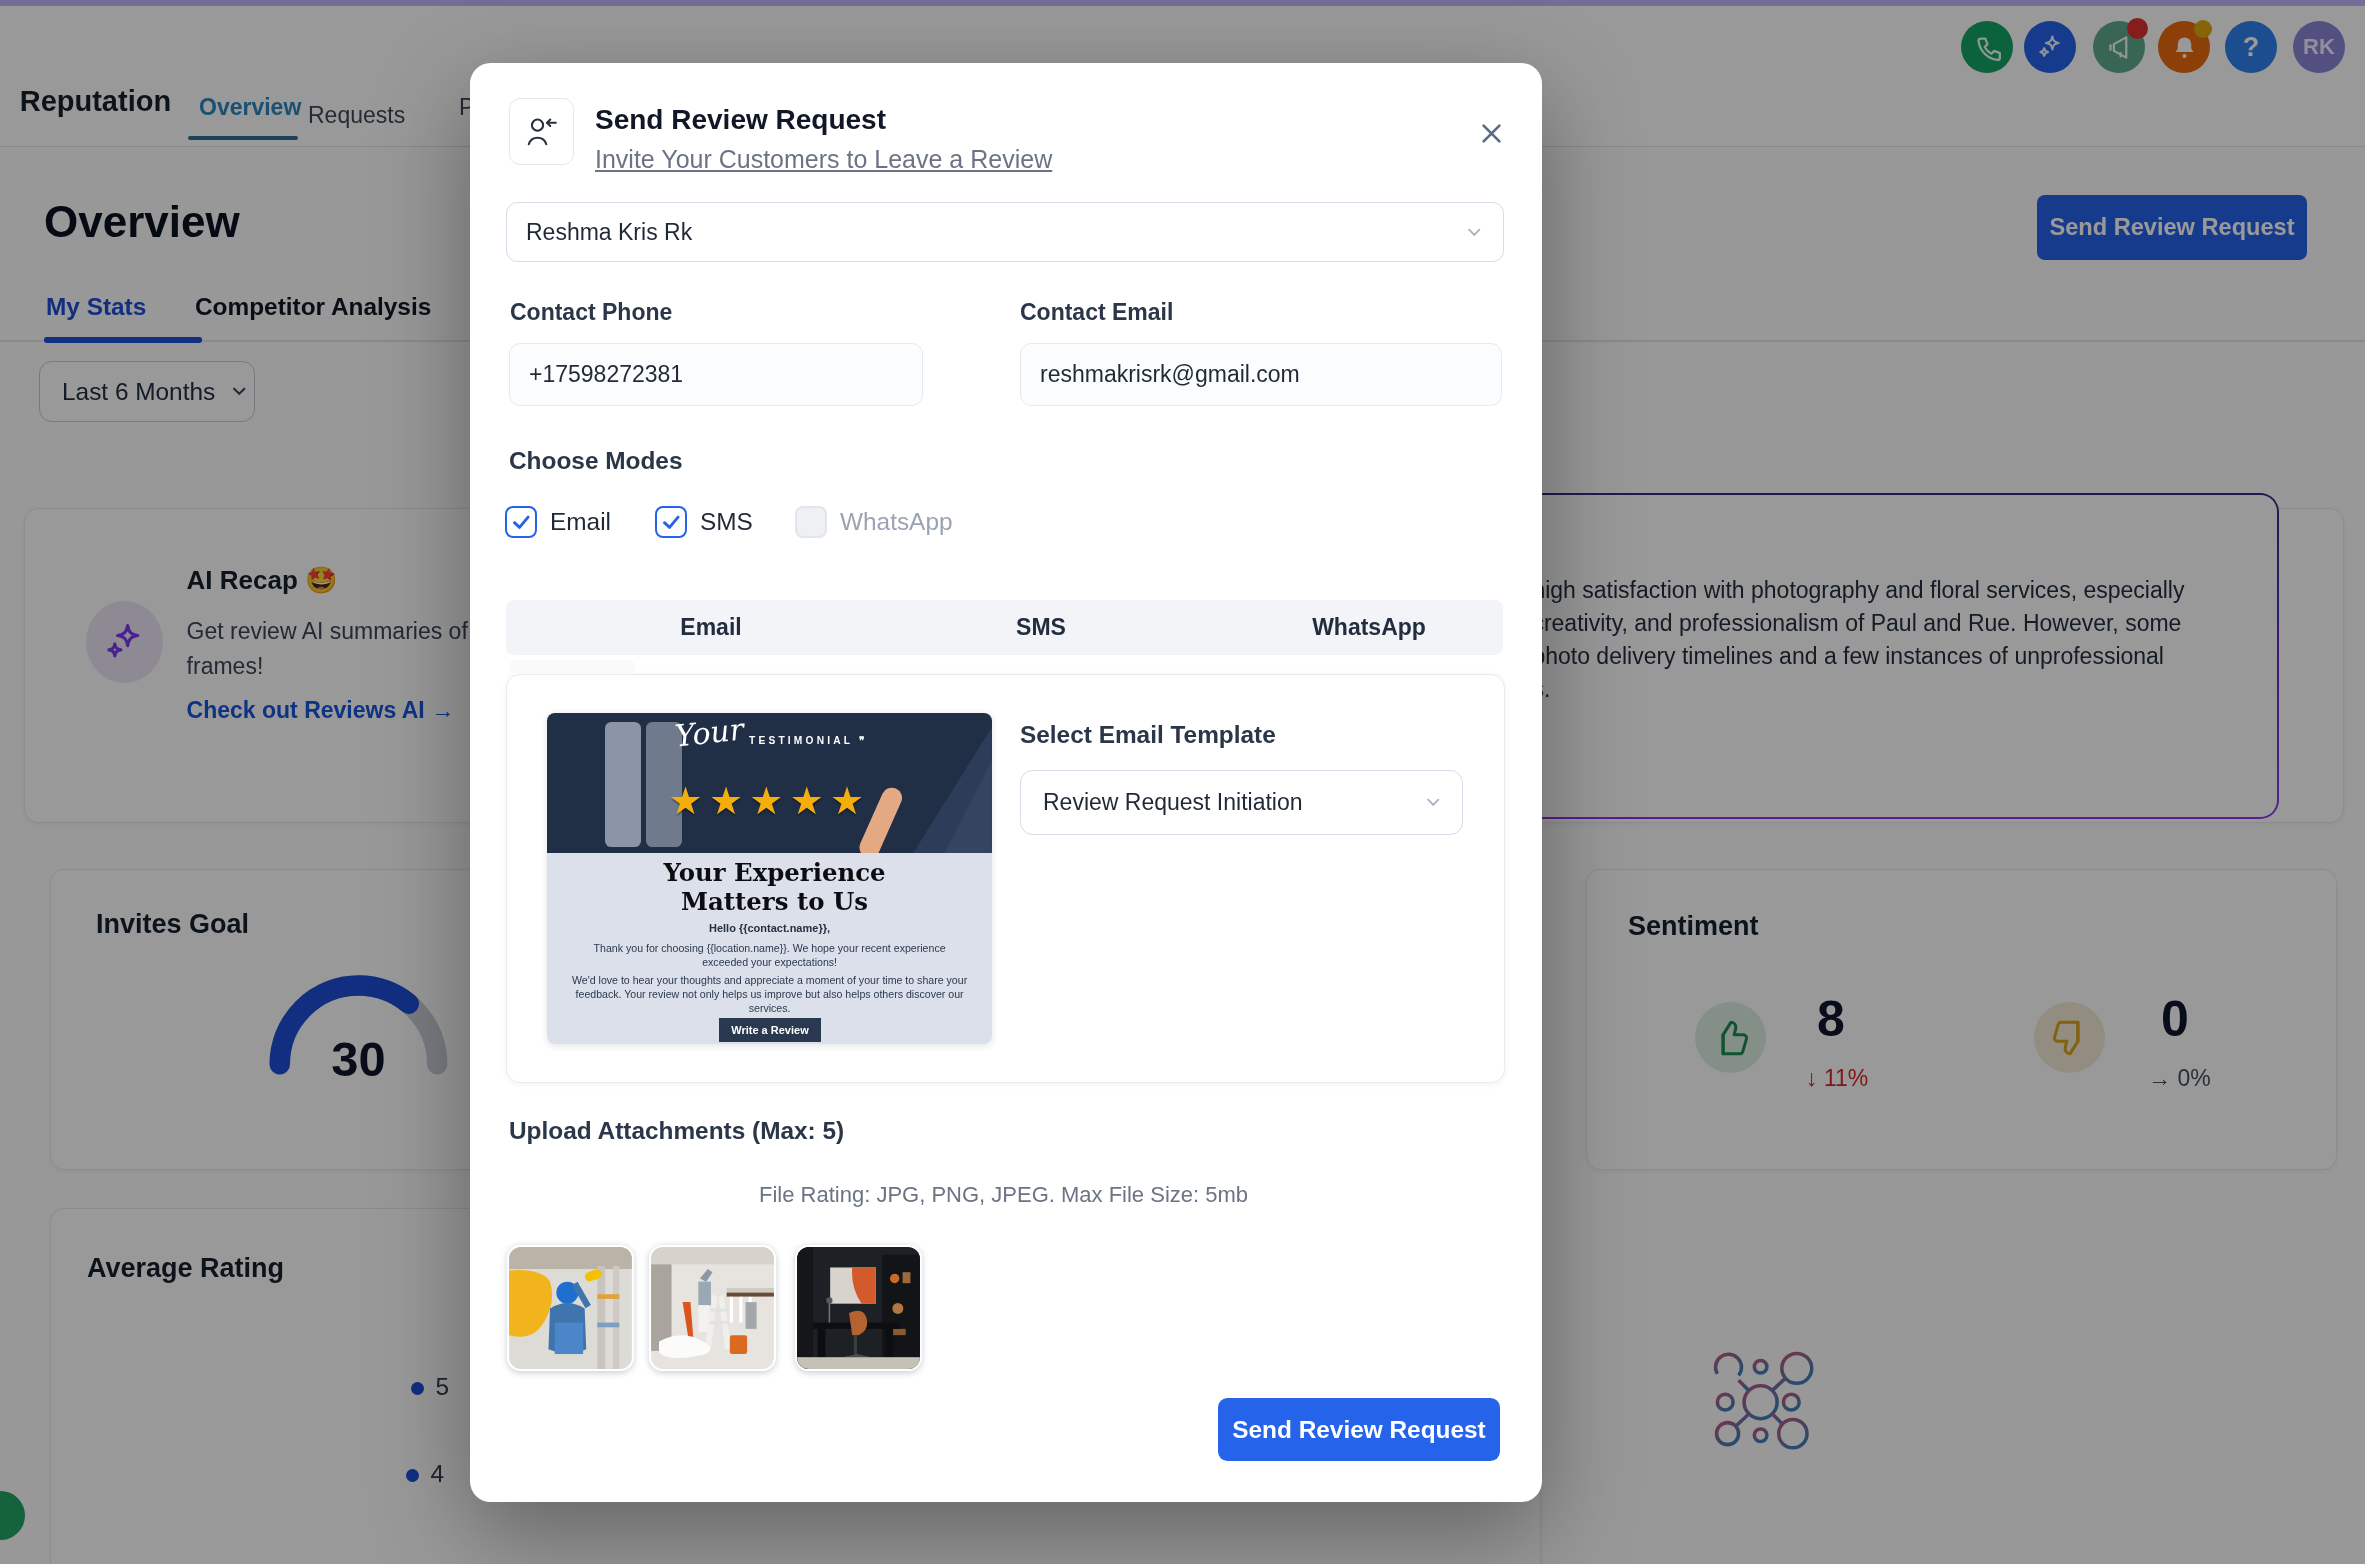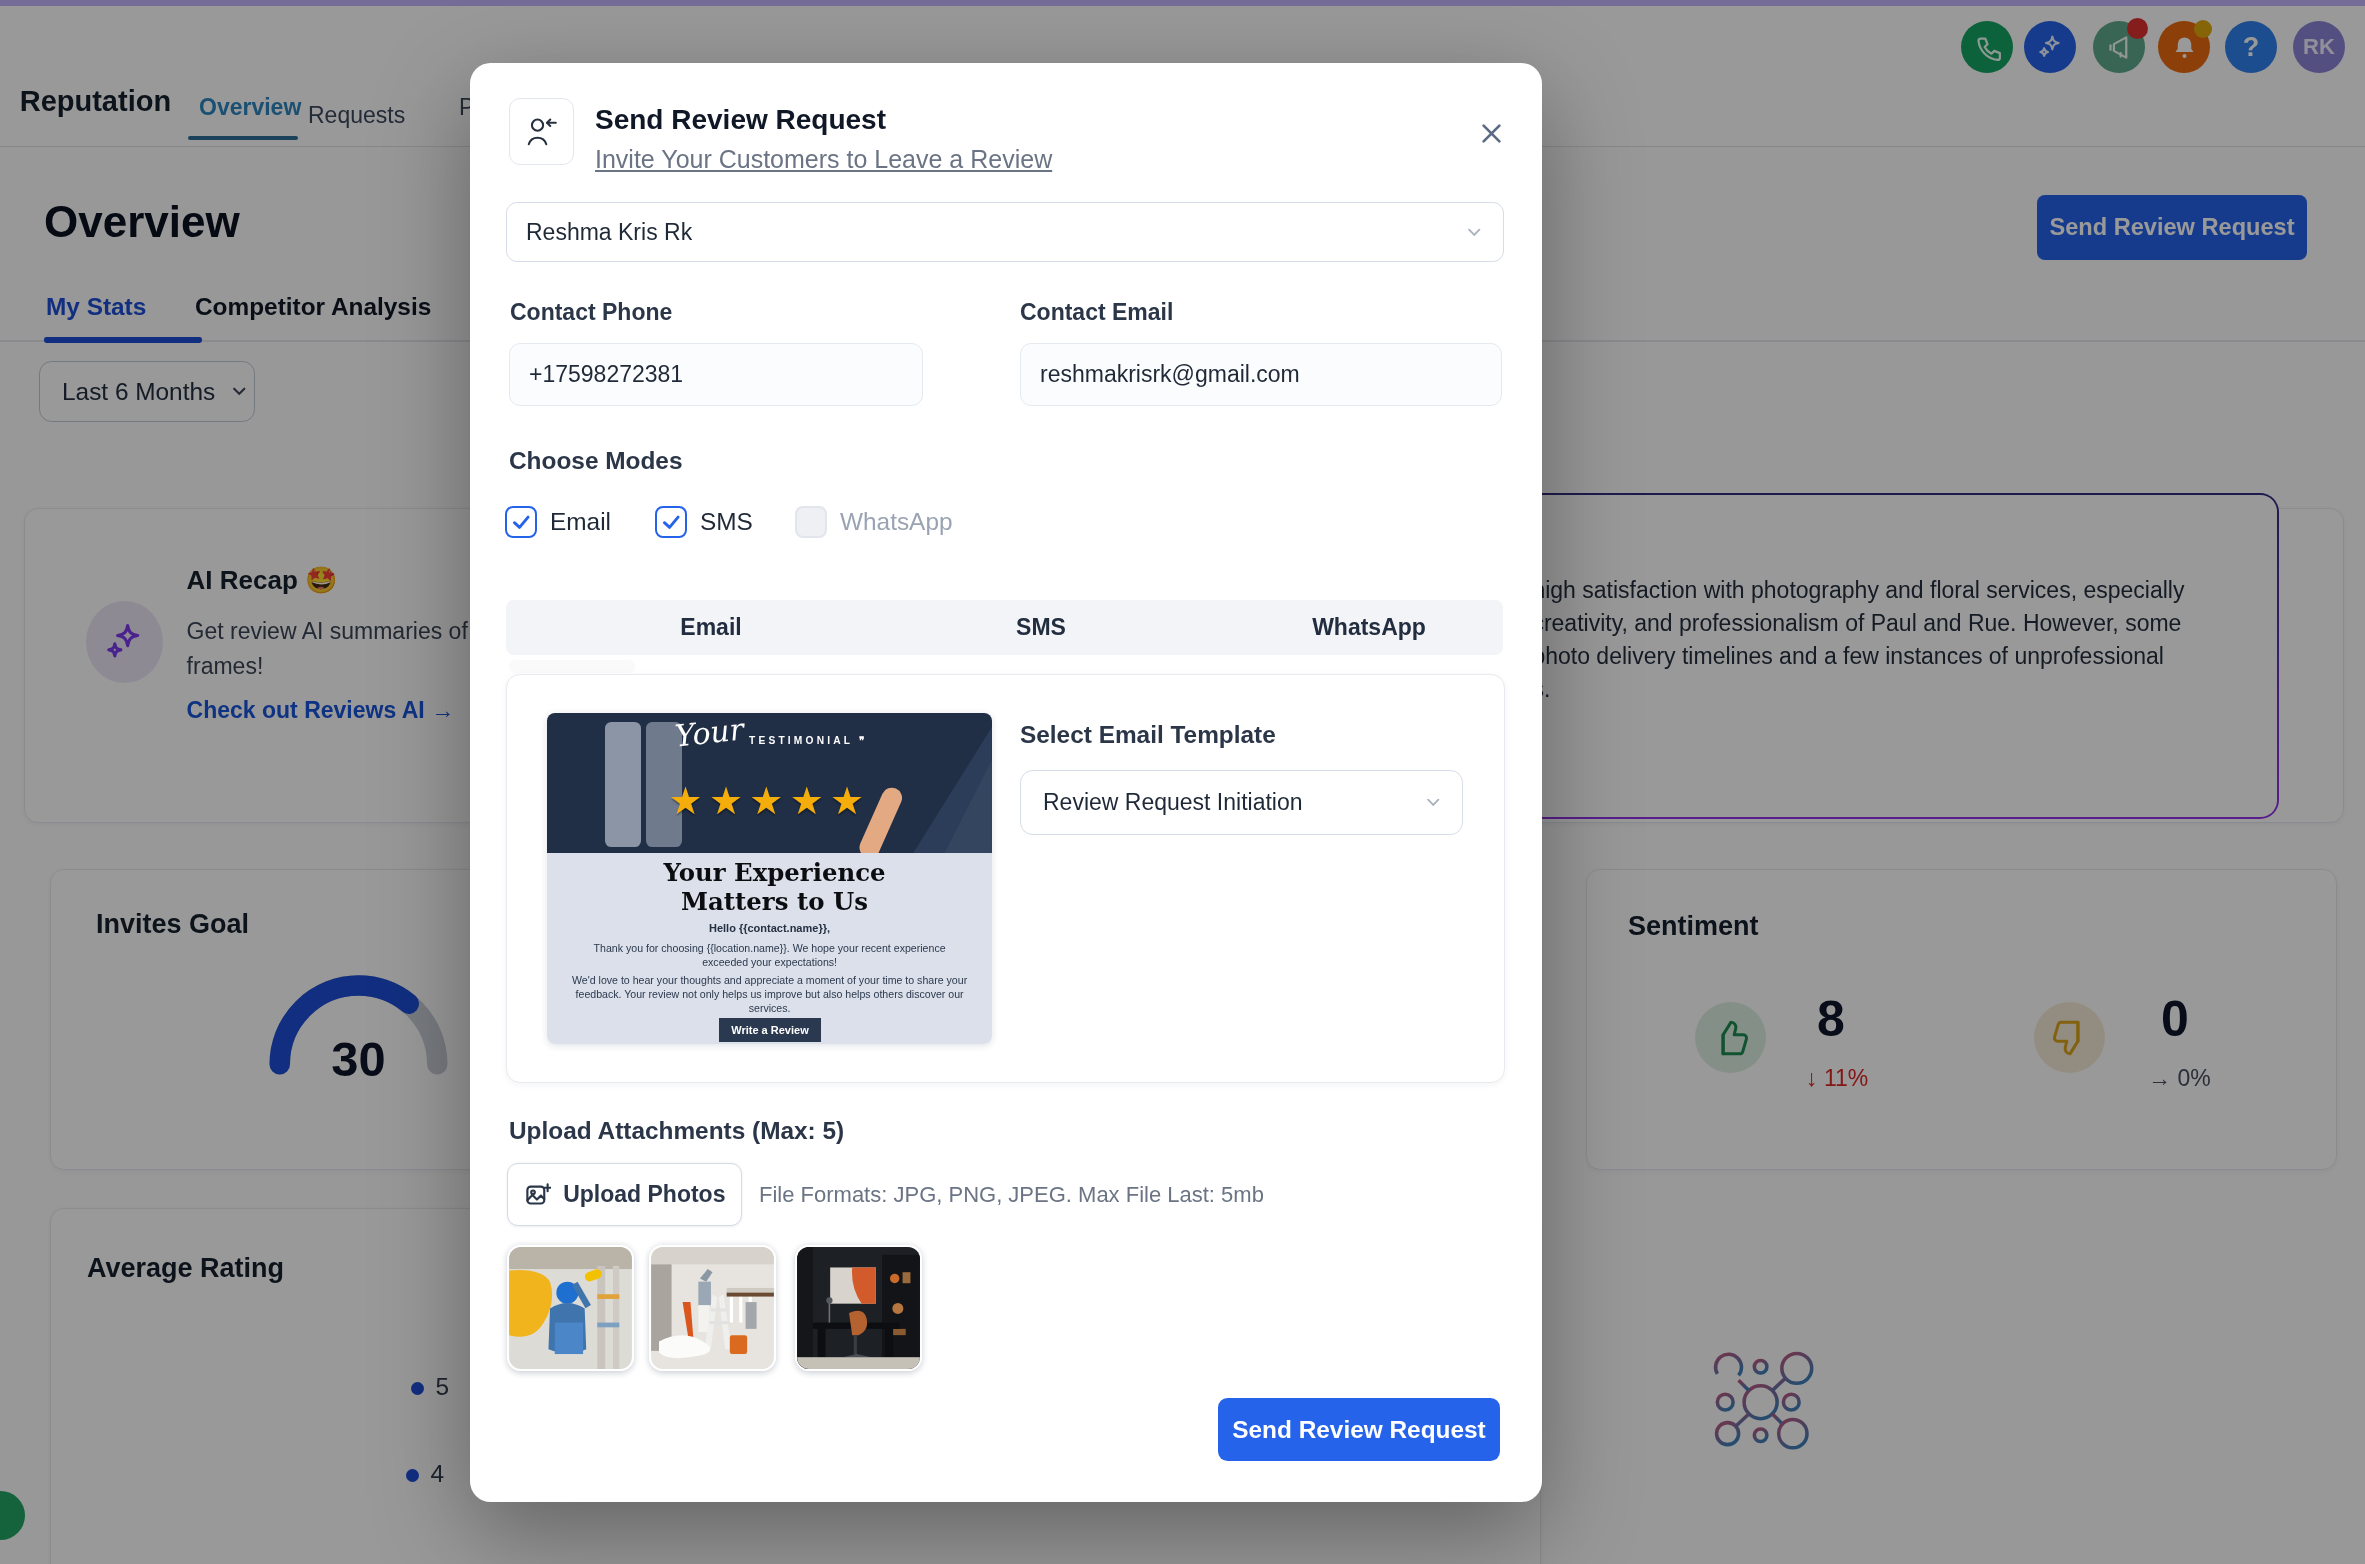--- a/index.html
+++ b/index.html
@@ -342,31 +342,21 @@
       <div class="abs lbl" style="left:513px;top:46px;font-size:24.4px;">Select Email Template</div>
       <div class="abs sel" style="left:513px;top:95px;width:443px;height:65px;padding-left:22px;border-radius:12.6px;">
         <span>Review Request Initiation</span>
         <svg class="chev" width="20.5" height="20.5" viewBox="0 0 24 24" fill="none" stroke="#aab2bf" stroke-width="2.2" stroke-linecap="round">
             <path d="M6 9l6 6 6-6"></path>
           </svg>
       </div>
     </div>
 
     <div class="abs lbl" style="left:39px;top:1054px;font-size:24.4px;">Upload Attachments (Max: 5)</div>
-    <div class="abs upl-btn">
-      <svg width="27" height="27" viewBox="0 0 24 24" fill="none" stroke="#2b3648" stroke-width="1.9" stroke-linecap="round" stroke-linejoin="round">
-        <rect x="3" y="5" width="15" height="15" rx="3"></rect>
-          <circle cx="8" cy="10" r="1.6"></circle>
-        <path d="M3 17l4.5-4.5 4 4L15 13l3 3"></path>
-          <line x1="21" y1="3" x2="21" y2="9"></line>
-          <line x1="18" y1="6" x2="24" y2="6"></line>
-        </svg>
-      <span>Upload Photos</span>
-    </div>
-    <div class="abs hint">File Formats: JPG, PNG, JPEG. Max File Last: 5mb</div>
+    <div class="abs hint">File Rating: JPG, PNG, JPEG. Max File Size: 5mb</div>
 
     <div class="abs thumb" style="left:37px;">
       <svg width="123" height="122" viewBox="0 0 156 155">
         <rect width="156" height="155" fill="#dddbd6"></rect>
         <rect width="156" height="28" fill="#bab3a7"></rect>
         <path d="M0 30 Q40 26 52 44 Q60 70 44 96 Q30 120 0 112 Z" fill="#f2b41d"></path>
         <rect x="112" y="24" width="10" height="131" fill="#c9c5be"></rect>
           <rect x="132" y="24" width="8" height="131" fill="#cfcbc4"></rect>
         <rect x="112" y="60" width="28" height="6" fill="#e0a33c"></rect>
           <rect x="112" y="96" width="28" height="6" fill="#7d9fc0"></rect>

